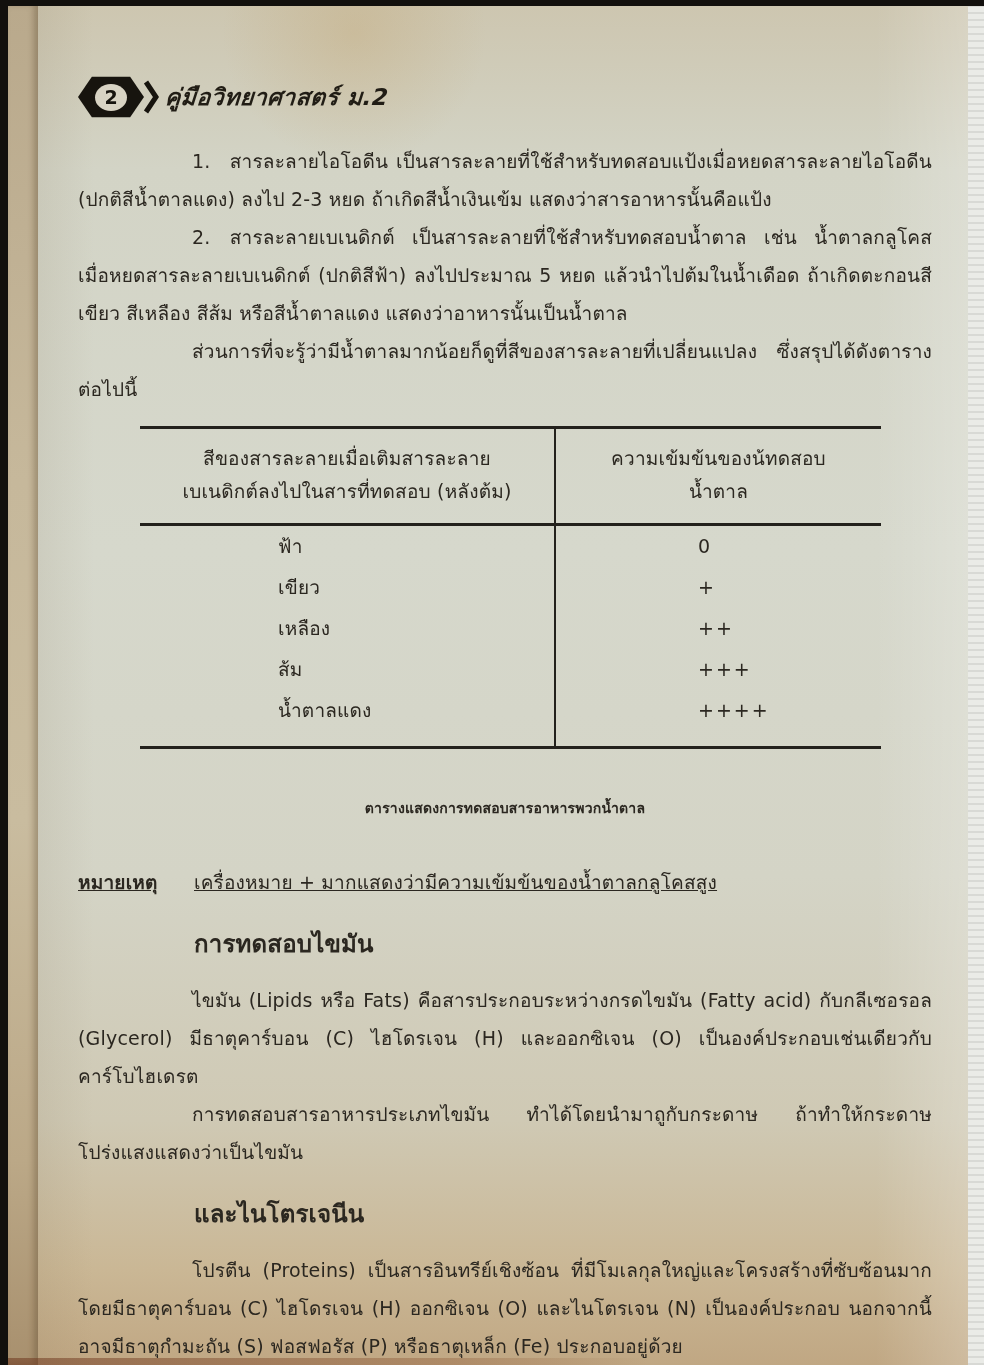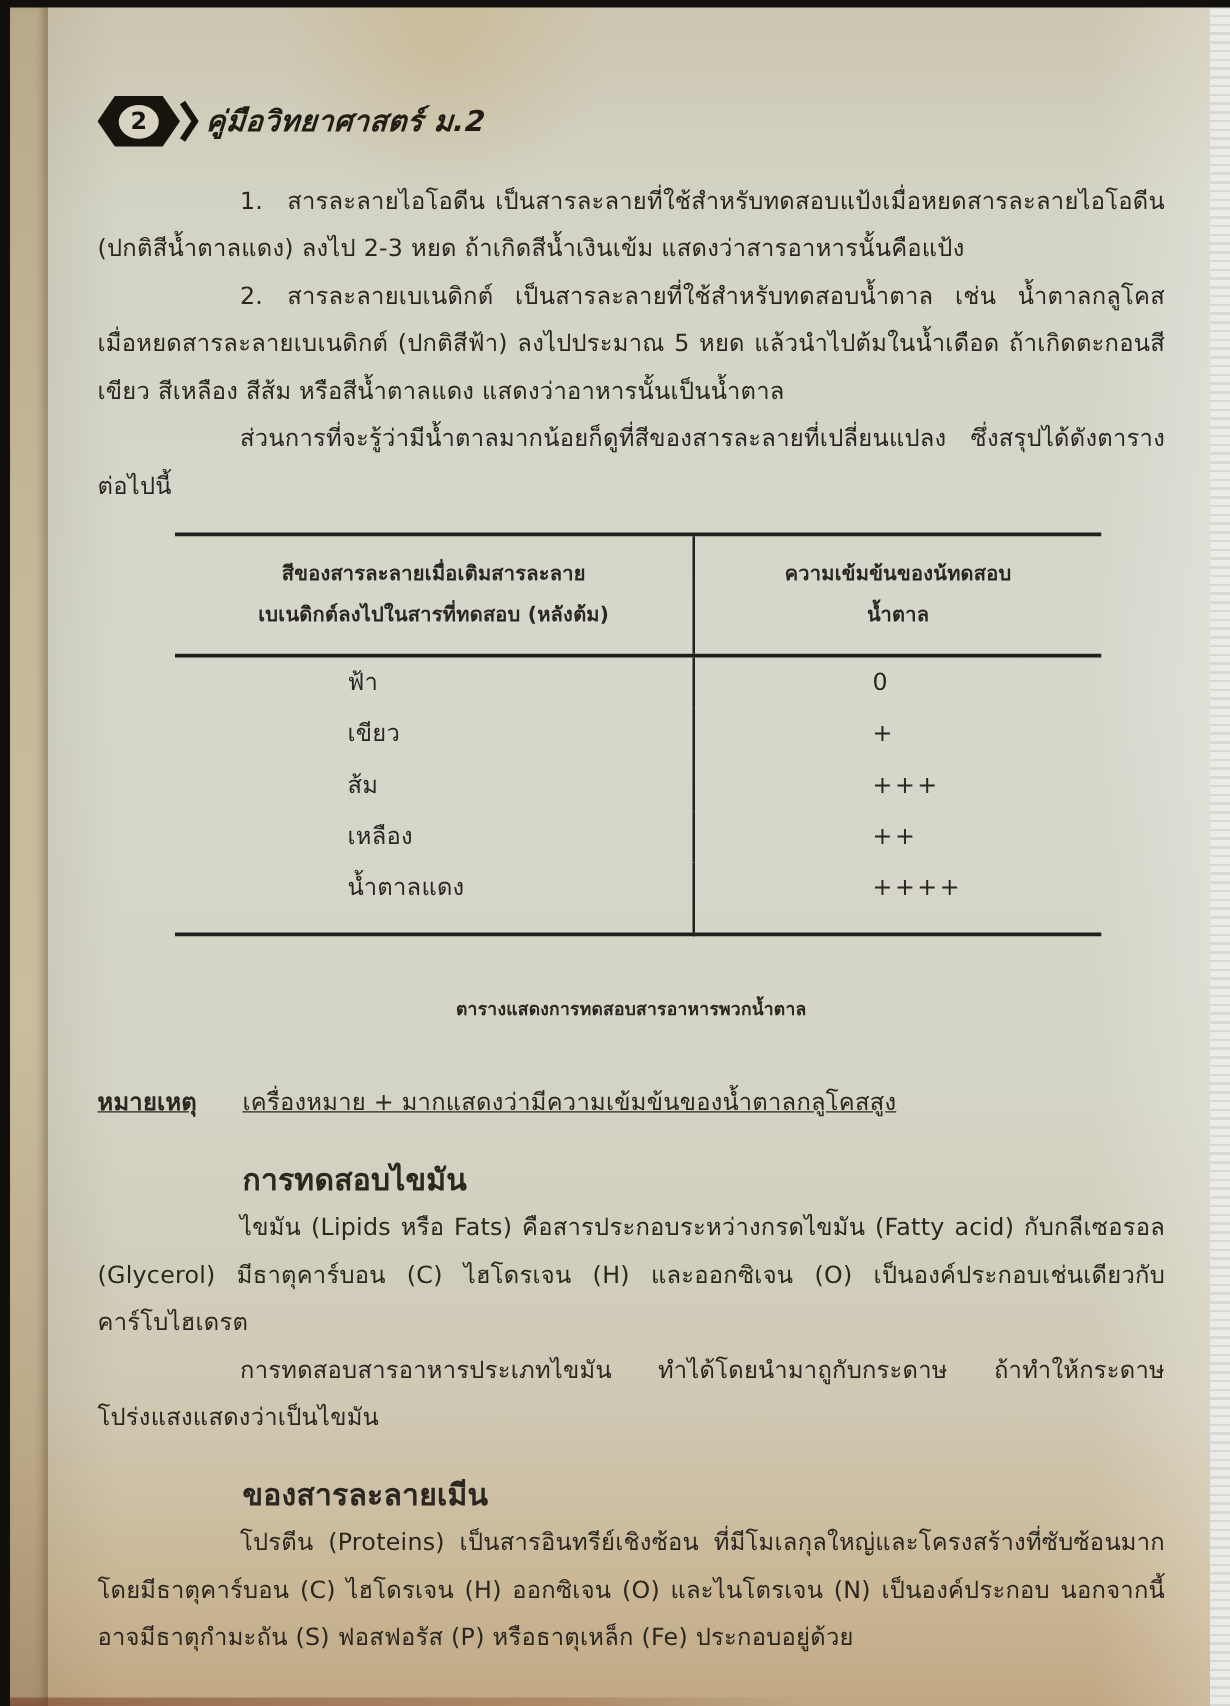--- a/index.html
+++ b/index.html
@@ -35,28 +35,28 @@
     width:32px;height:27px;background:#d8d3c3;border-radius:50%;
     font-weight:bold;font-size:19px;color:#17140e;}
   .chevron{margin-left:-7px;flex:0 0 auto;}
   .title{font-size:23px;font-weight:bold;font-style:italic;color:#211d15;
     letter-spacing:.5px;transform:skewX(-4deg);}
 
   
   .bodytext{font-size:19px;line-height:38px;text-align:justify;letter-spacing:.2px;}
   .para{margin:0;}
   .indent{text-indent:114px;}
-  .mt{}
+  .mt{margin-top:18px;}
 
   
   .sugar-table{border-collapse:collapse;margin:18px 0 0 62px;width:741px;table-layout:fixed;}
   .sugar-table th,.sugar-table td{border:none;}
   .sugar-table .c2{border-left:2px solid #23211c;}
   .sugar-table thead th{border-top:3px solid #23211c;border-bottom:3px solid #23211c;
-    font-size:16px;font-weight:bold;text-align:center;padding:13px 6px 15px 6px;line-height:33px;}
+    font-size:19px;font-weight:normal;text-align:center;padding:13px 6px 15px 6px;line-height:33px;}
   .sugar-table{border-bottom:3px solid #23211c;}
   .sugar-table td{font-size:19px;line-height:39px;vertical-align:top;}
   .sugar-table tbody tr:first-child td{}
   .sugar-table tbody tr:last-child td{padding-bottom:16px;}
   .sugar-table td.c1{padding-left:138px;}
   .sugar-table td.c2{padding-left:142px;letter-spacing:2px;}
   .col1{width:415px;}.col2{width:326px;}
 
   .caption{text-align:center;font-weight:bold;font-size:14px;margin-top:40px;}
 
@@ -112,45 +112,45 @@
         <tbody>
           <tr>
             <td class="c1">ฟ้า</td>
             <td class="c2">0</td>
           </tr>
           <tr>
             <td class="c1">เขียว</td>
             <td class="c2">+</td>
           </tr>
           <tr>
+            <td class="c1">เหลือง</td>
+            <td class="c2">++</td>
+          </tr>
+          <tr>
             <td class="c1">ส้ม</td>
             <td class="c2">+++</td>
-          </tr>
-          <tr>
-            <td class="c1">เหลือง</td>
-            <td class="c2">++</td>
           </tr>
           <tr>
             <td class="c1">น้ำตาลแดง</td>
             <td class="c2">++++</td>
           </tr>
         </tbody>
       </table>
 
       <div class="caption">ตารางแสดงการทดสอบสารอาหารพวกน้ำตาล</div>
 
       <div class="note">
         <span class="note-label">หมายเหตุ</span>
         <span class="note-text">เครื่องหมาย + มากแสดงว่ามีความเข้มข้นของน้ำตาลกลูโคสสูง</span>
       </div>
 
       <div class="section-head">การทดสอบไขมัน</div>
       <p class="para indent mt">ไขมัน (Lipids หรือ Fats) คือสารประกอบระหว่างกรดไขมัน (Fatty acid) กับกลีเซอรอล (Glycerol) มีธาตุคาร์บอน (C) ไฮโดรเจน (H) และออกซิเจน (O) เป็นองค์ประกอบเช่นเดียวกับคาร์โบไฮเดรต</p>
       <p class="para indent">การทดสอบสารอาหารประเภทไขมัน ทำได้โดยนำมาถูกับกระดาษ ถ้าทำให้กระดาษโปร่งแสงแสดงว่าเป็นไขมัน</p>
 
-      <div class="section-head">ของสารละลายเมีน</div>
+      <div class="section-head">และไนโตรเจนีน</div>
       <p class="para indent mt">โปรตีน (Proteins) เป็นสารอินทรีย์เชิงซ้อน ที่มีโมเลกุลใหญ่และโครงสร้างที่ซับซ้อนมาก โดยมีธาตุคาร์บอน (C) ไฮโดรเจน (H) ออกซิเจน (O) และไนโตรเจน (N) เป็นองค์ประกอบ นอกจากนี้อาจมีธาตุกำมะถัน (S) ฟอสฟอรัส (P) หรือธาตุเหล็ก (Fe) ประกอบอยู่ด้วย</p>
 
     </div>
   </div>
 
   <div class="edge-bottom"></div>
 </div>
 
 </body></html>

